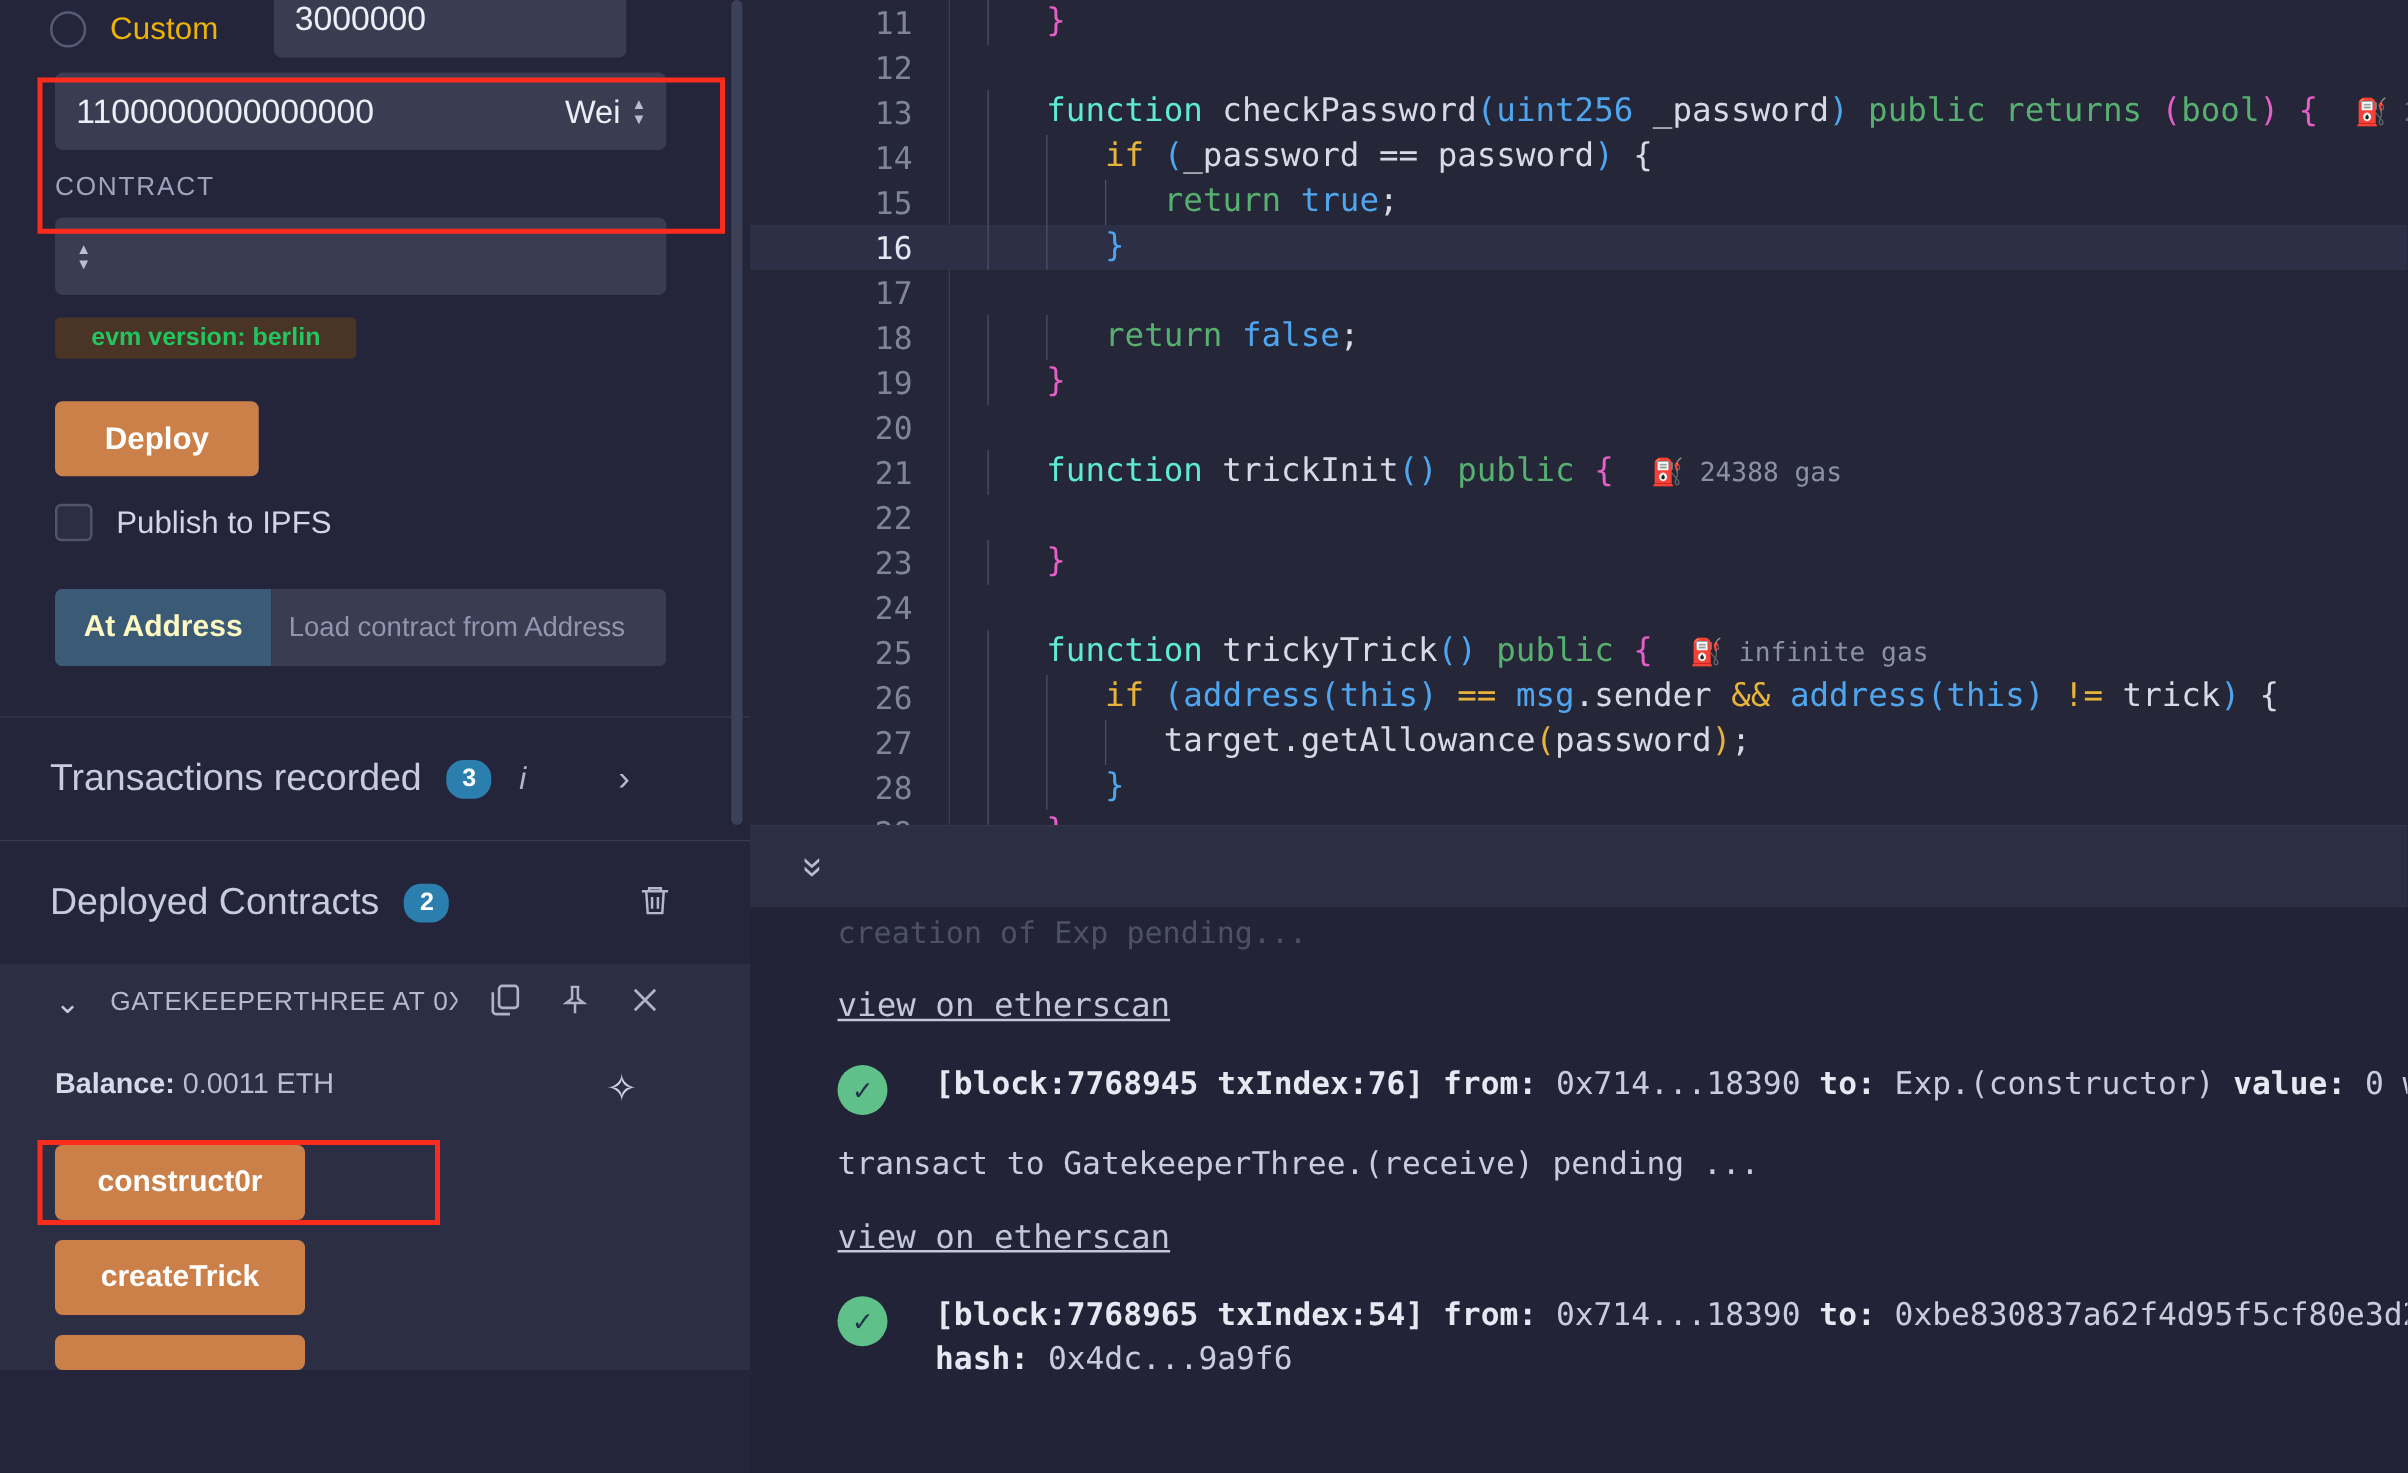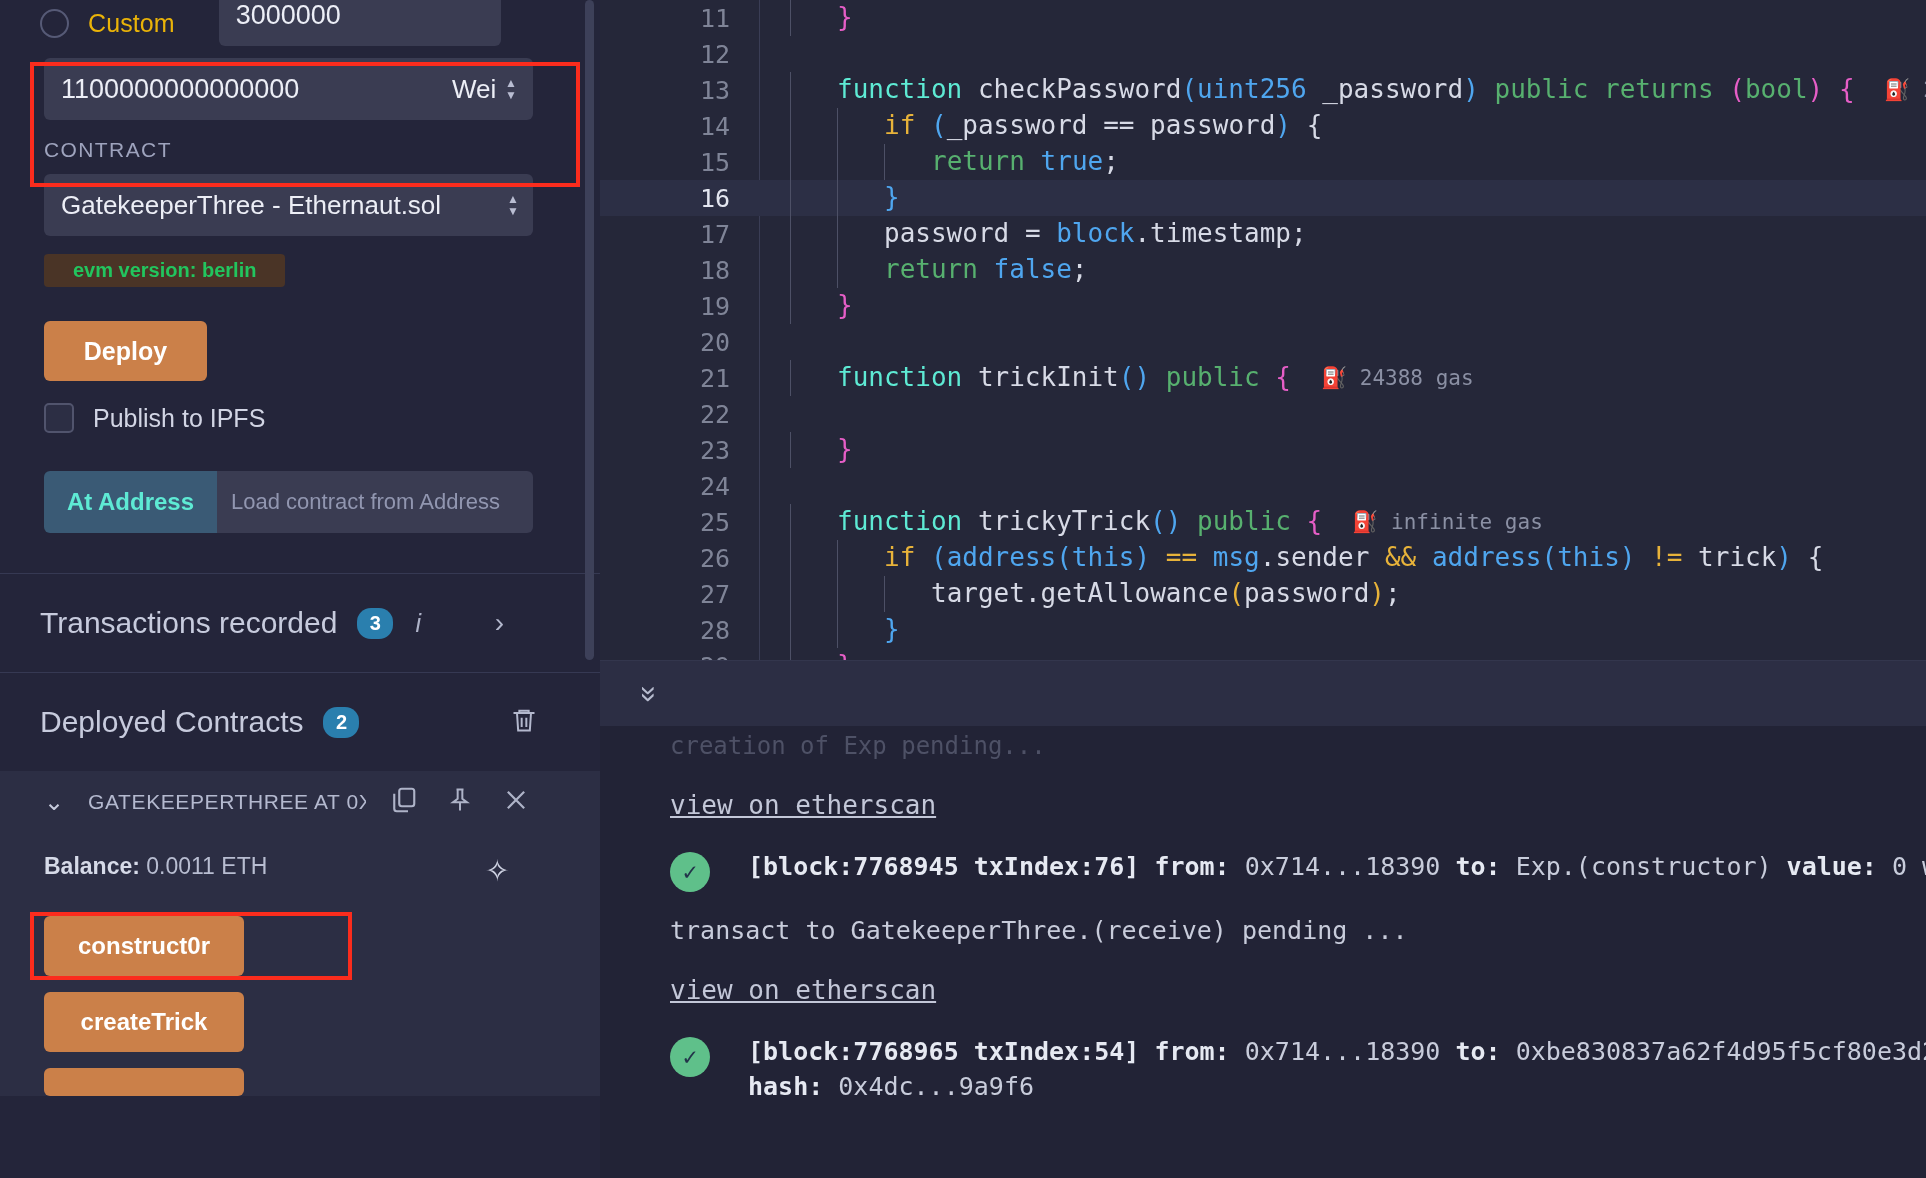--- a/index.html
+++ b/index.html
@@ -104,21 +104,21 @@
     width: 30px; height: 30px; border-radius: 5px;
     border: 2px solid #51546d; background: #2c2e44;
   }
   .ipfs-label { font-size: 25px; color: #d2d5e4; margin-left: 19px; }
 
   .ataddr-row {
     display: flex; margin: 38px 0 0 44px; width: 489px; height: 62px;
     border-radius: 6px; overflow: hidden;
   }
   .ataddr-btn {
-    width: 200px; background: #3a5a75; color: #5eead4;
+    width: 200px; background: #3a5a75; color: #fef9c3;
     font-size: 24px; font-weight: bold;
     display: flex; align-items: center; justify-content: center;
     border: none; font-family: "Liberation Sans", sans-serif;
   }
   .ataddr-input {
     flex: 1; background: #3a3c52; border: none;
     color: #9196b0; font-size: 22px; padding: 0 14px;
     font-family: "Liberation Sans", sans-serif;
   }
   .ataddr-input::placeholder { color: #9196b0; }
@@ -261,21 +261,20 @@
           <span>Wei</span>
           <span class="spin">
             <i>▲</i>
               <i>▼</i>
           </span>
         </div>
       </div>
 
       <div class="field-label">CONTRACT</div>
       <div class="contract-select">
-        <span>GatekeeperThree - Ethernaut.sol</span>
         <span class="spin">
           <i>▲</i>
             <i>▼</i>
         </span>
       </div>
 
       <div class="evm-badge">evm version: berlin</div>
 
       <button class="deploy-btn">Deploy</button>
 
@@ -354,21 +353,21 @@
 
     <div class="editor">
       <div class="gutter"></div>
       <div class="code-lines" id="code-lines">
           <div class="cline"><span class="lnum">11</span><span class="ctext"><span class="ind" style="width: 48px;"></span><span class="pun">}</span></span></div>
           <div class="cline"><span class="lnum">12</span><span class="ctext"></span></div>
           <div class="cline"><span class="lnum">13</span><span class="ctext"><span class="ind" style="width: 48px;"></span><span class="kw">function </span><span class="wht">checkPassword</span><span class="pun2">(</span><span class="typ">uint256</span><span class="wht"> _password</span><span class="pun2">)</span><span class="kw2"> public</span><span class="kw2"> returns</span><span class="wht"> </span><span class="pun">(</span><span class="kw2">bool</span><span class="pun">)</span><span class="pun"> {</span></span><span class="gas-note"><span class="gas-ico">⛽</span> 24870 ga</span></div>
           <div class="cline"><span class="lnum">14</span><span class="ctext"><span class="ind" style="width: 48px;"></span><span class="ind" style="width: 48px;"></span><span class="yel">if</span><span class="wht"> </span><span class="pun2">(</span><span class="wht">_password == password</span><span class="pun2">)</span><span class="wht"> {</span></span></div>
           <div class="cline"><span class="lnum">15</span><span class="ctext"><span class="ind" style="width: 48px;"></span><span class="ind" style="width: 48px;"></span><span class="ind" style="width: 48px;"></span><span class="kw2">return </span><span class="num">true</span><span class="wht">;</span></span></div>
           <div class="cline active"><span class="lnum">16</span><span class="ctext"><span class="ind" style="width: 48px;"></span><span class="ind" style="width: 48px;"></span><span class="pun2">}</span></span></div>
-          <div class="cline"><span class="lnum">17</span><span class="ctext"><span class="ind" style="width: 48px;"></span><span class="ind" style="width: 48px;"></span><span class="wht">password = </span><span class="num">block</span><span class="wht">.timestamp;</span></span></div>
+          <div class="cline"><span class="lnum">17</span></div>
           <div class="cline"><span class="lnum">18</span><span class="ctext"><span class="ind" style="width: 48px;"></span><span class="ind" style="width: 48px;"></span><span class="kw2">return </span><span class="num">false</span><span class="wht">;</span></span></div>
           <div class="cline"><span class="lnum">19</span><span class="ctext"><span class="ind" style="width: 48px;"></span><span class="pun">}</span></span></div>
           <div class="cline"><span class="lnum">20</span><span class="ctext"></span></div>
           <div class="cline"><span class="lnum">21</span><span class="ctext"><span class="ind" style="width: 48px;"></span><span class="kw">function </span><span class="wht">trickInit</span><span class="pun2">()</span><span class="kw2"> public</span><span class="pun"> {</span></span><span class="gas-note"><span class="gas-ico">⛽</span> 24388 gas</span></div>
           <div class="cline"><span class="lnum">22</span></div>
           <div class="cline"><span class="lnum">23</span><span class="ctext"><span class="ind" style="width: 48px;"></span><span class="pun">}</span></span></div>
           <div class="cline"><span class="lnum">24</span><span class="ctext"></span></div>
           <div class="cline"><span class="lnum">25</span><span class="ctext"><span class="ind" style="width: 48px;"></span><span class="kw">function </span><span class="wht">trickyTrick</span><span class="pun2">()</span><span class="kw2"> public</span><span class="pun"> {</span></span><span class="gas-note"><span class="gas-ico">⛽</span> infinite gas</span></div>
           <div class="cline"><span class="lnum">26</span><span class="ctext"><span class="ind" style="width: 48px;"></span><span class="ind" style="width: 48px;"></span><span class="yel">if</span><span class="wht"> </span><span class="pun2">(</span><span class="num">address</span><span class="pun2">(</span><span class="num">this</span><span class="pun2">)</span><span class="wht"> </span><span class="yel">==</span><span class="wht"> </span><span class="num">msg</span><span class="wht">.sender </span><span class="yel">&amp;&amp;</span><span class="wht"> </span><span class="num">address</span><span class="pun2">(</span><span class="num">this</span><span class="pun2">)</span><span class="wht"> </span><span class="yel">!=</span><span class="wht"> trick</span><span class="pun2">)</span><span class="wht"> {</span></span></div>
           <div class="cline"><span class="lnum">27</span><span class="ctext"><span class="ind" style="width: 48px;"></span><span class="ind" style="width: 48px;"></span><span class="ind" style="width: 48px;"></span><span class="wht">target.getAllowance</span><span class="yel">(</span><span class="wht">password</span><span class="yel">)</span><span class="wht">;</span></span></div>

